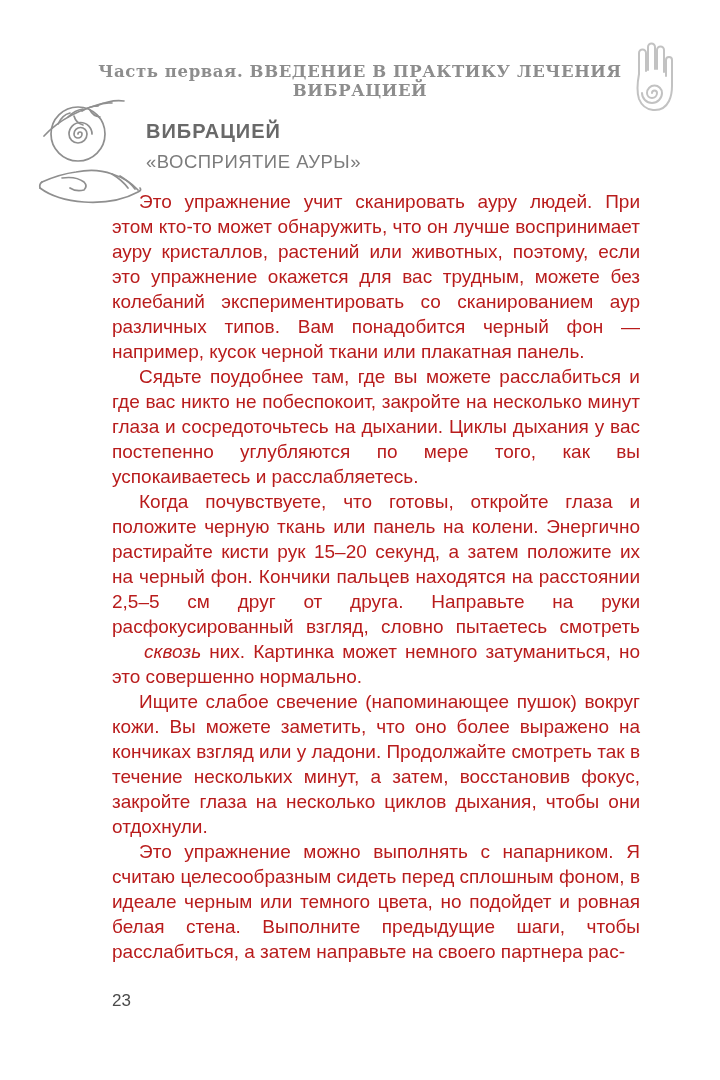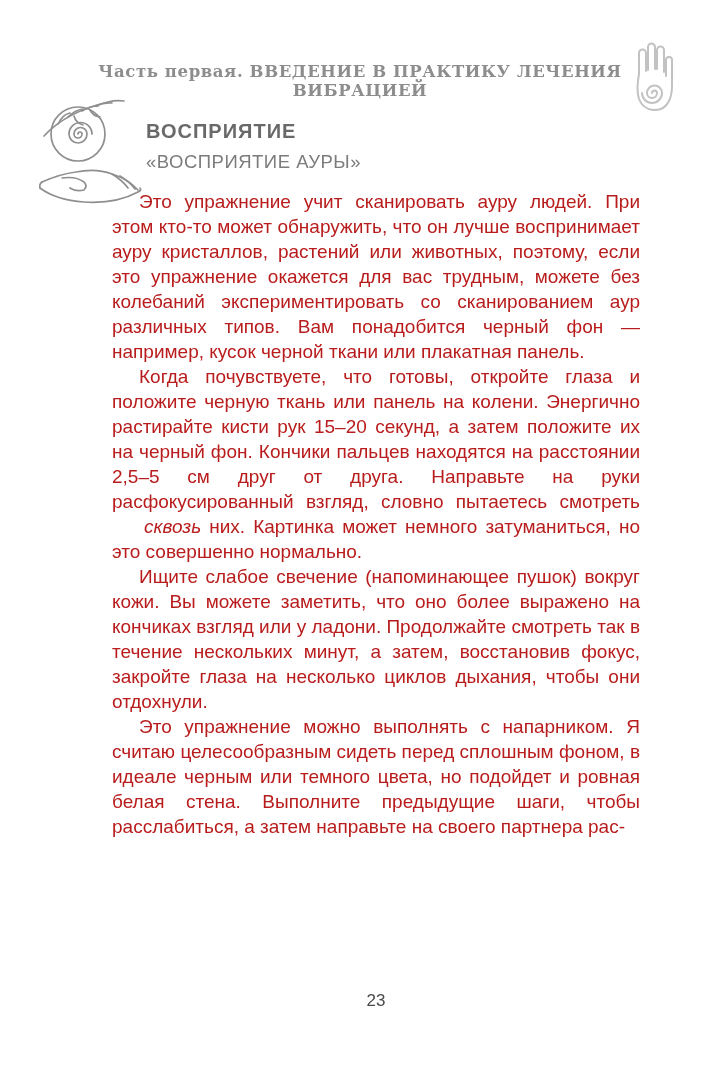--- a/index.html
+++ b/index.html
@@ -67,21 +67,21 @@
   .body-text p {
     margin: 0;
     text-indent: 27px;
   }
   .body-text em { font-style: italic; margin-left: 32px; }
   .page-number {
     position: absolute;
     left: 112px;
     width: 528px;
     top: 991px;
-    text-align: center;
+    text-align: left;
     font-size: 17px;
     color: #4a4a4a;
   }
   svg { display: block; }
 </style>
 </head>
 <body>
 
 <div class="page">
 
@@ -107,26 +107,27 @@
     <path d="M40 22 q2 7 9 9"></path>
     <path d="M56 16 q3 6 10 7"></path>
     <path d="M8 88 Q26 80 42 78 Q62 74 78 80 Q94 85 104 96"></path>
     <path d="M78 80 Q88 86 94 94"></path>
     <path d="M86 82 Q96 88 101 95"></path>
     <path d="M6 94 Q22 106 50 108 Q82 110 104 98 Q108 96 106 94"></path>
     <path d="M6 94 Q5 90 8 88"></path>
     <path d="M28 84 Q42 82 50 88 Q54 92 50 96 Q42 98 36 94"></path>
   </svg>
 
-  <div class="exercise-title">ВОСПРИЯТИЕ</div>
+  <div class="exercise-title">ВИБРАЦИЕЙ</div>
 
   <div class="exercise-subtitle">«ВОСПРИЯТИЕ АУРЫ»</div>
 
   <div class="body-text">
     <p>Это упражнение учит сканировать ауру людей. При этом кто-то может обнаружить, что он лучше воспринимает ауру кристаллов, растений или животных, поэтому, если это упражнение окажется для вас трудным, можете без колебаний экспериментировать со сканированием аур различных типов. Вам понадобится черный фон — например, кусок черной ткани или плакатная панель.</p>
+    <p>Сядьте поудобнее там, где вы можете расслабиться и где вас никто не побеспокоит, закройте на несколько минут глаза и сосредоточьтесь на дыхании. Циклы дыхания у вас постепенно углубляются по мере того, как вы успокаиваетесь и расслабляетесь.</p>
     <p><span>Когда почувствуете, что готовы, откройте глаза и положите черную ткань или панель на колени. Энергично растирайте кисти рук 15–20 секунд, а затем положите их на черный фон. Кончики пальцев находятся на расстоянии 2,5–5 см друг от друга. Направьте на руки расфокусированный взгляд, словно пытаетесь смотреть </span><em>сквозь</em><span> них. Картинка может немного затуманиться, но это совершенно нормально.</span></p>
     <p>Ищите слабое свечение (напоминающее пушок) вокруг кожи. Вы можете заметить, что оно более выражено на кончиках взгляд или у ладони. Продолжайте смотреть так в течение нескольких минут, а затем, восстановив фокус, закройте глаза на несколько циклов дыхания, чтобы они отдохнули.</p>
     <p>Это упражнение можно выполнять с напарником. Я считаю целесообразным сидеть перед сплошным фоном, в идеале черным или темного цвета, но подойдет и ровная белая стена. Выполните предыдущие шаги, чтобы расслабиться, а затем направьте на своего партнера рас-</p>
   </div>
 
   <div class="page-number">23</div>
 
 </div>
 
 </body></html>

